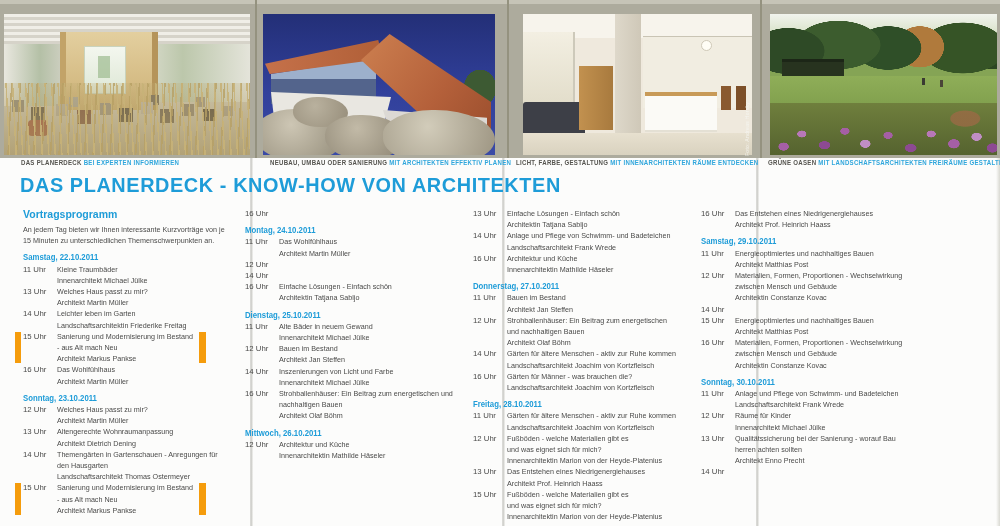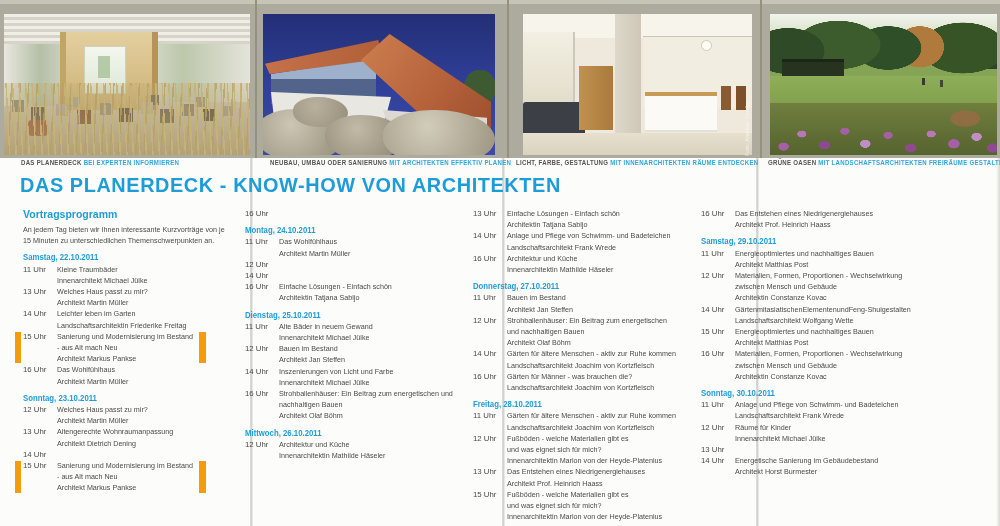--- a/index.html
+++ b/index.html
@@ -254,20 +254,25 @@
         </div>
         <div class="entry">
           <div class="time">13 Uhr</div>
           <div class="lines">
             <div class="line">Altengerechte Wohnraumanpassung</div>
             <div class="line">Architekt Dietrich Dening</div>
           </div>
         </div>
         <div class="entry">
           <div class="time">14 Uhr</div>
+          <div class="lines">
+            <div class="line">Themengärten in Gartenschauen - Anregungen für</div>
+            <div class="line">den Hausgarten</div>
+            <div class="line">Landschaftsarchitekt Thomas Ostermeyer</div>
+          </div>
         </div>
         <div class="entry hl">
           <div class="time">15 Uhr</div>
           <div class="lines">
             <div class="line">Sanierung und Modernisierung im Bestand</div>
             <div class="line">- aus Alt mach Neu</div>
             <div class="line">Architekt Markus Pankse</div>
           </div>
         </div>
       </div>
@@ -438,24 +443,20 @@
         <div class="entry">
           <div class="time">12 Uhr</div>
           <div class="lines">
             <div class="line">Materialien, Formen, Proportionen - Wechselwirkung</div>
             <div class="line">zwischen Mensch und Gebäude</div>
             <div class="line">Architektin Constanze Kovac</div>
           </div>
         </div>
         <div class="entry">
           <div class="time">14 Uhr</div>
-          <div class="lines">
-            <div class="line">GärtenmitasiatischenElementenundFeng-Shuigestalten</div>
-            <div class="line">Landschaftsarchitekt Wolfgang Wette</div>
-          </div>
         </div>
         <div class="entry">
           <div class="time">15 Uhr</div>
           <div class="lines">
             <div class="line">Energieoptimiertes und nachhaltiges Bauen</div>
             <div class="line">Architekt Matthias Post</div>
           </div>
         </div>
         <div class="entry">
           <div class="time">16 Uhr</div>
@@ -475,23 +476,24 @@
         </div>
         <div class="entry">
           <div class="time">12 Uhr</div>
           <div class="lines">
             <div class="line">Räume für Kinder</div>
             <div class="line">Innenarchitekt Michael Jülke</div>
           </div>
         </div>
         <div class="entry">
           <div class="time">13 Uhr</div>
-        </div>
-        <div class="entry">
-          <div class="time">14 Uhr</div>
-          <div class="lines">
-            <div class="line">Energetische Sanierung im Gebäudebestand</div>
-            <div class="line">Architekt Horst Burmester</div>
-          </div>
+          <div class="lines">
+            <div class="line">Qualitätssicherung bei der Sanierung - worauf Bau</div>
+            <div class="line">herren achten sollten</div>
+            <div class="line">Architekt Enno Precht</div>
+          </div>
+        </div>
+        <div class="entry">
+          <div class="time">14 Uhr</div>
         </div>
       </div>
     </div>
 </div>
 
 </body></html>

